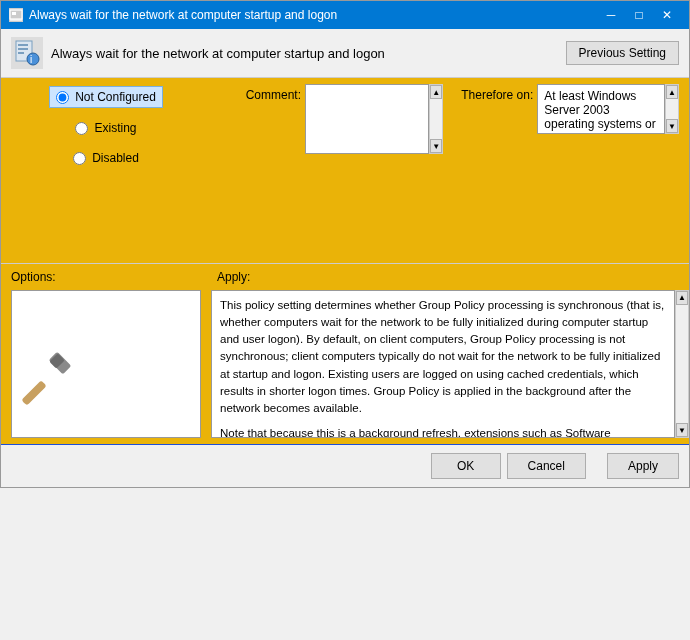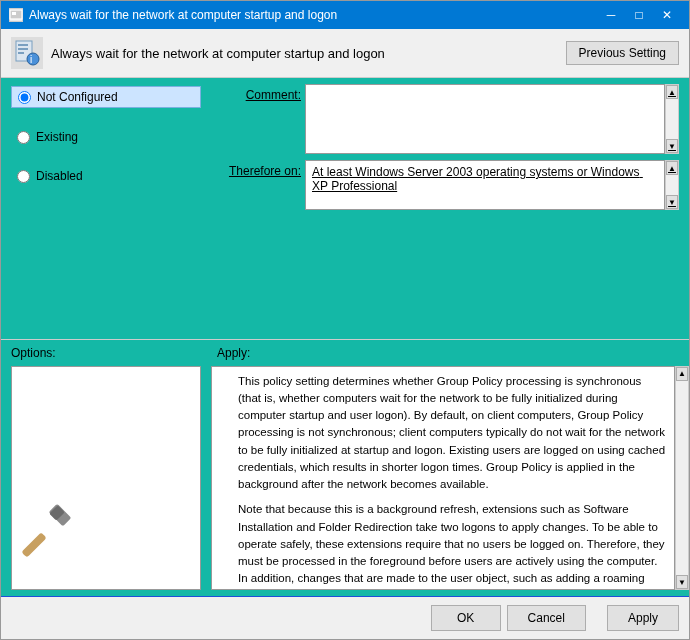--- a/index.html
+++ b/index.html
@@ -6,22 +6,22 @@
     body {
       font-family: 'Segoe UI', Tahoma, sans-serif;
       font-size: 12px;
       background: #f0f0f0;
       width: 690px;
       height: 640px;
       overflow: hidden;
     }
     .window {
       width: 690px;
-      height: 640px;
-      background: #14b8a6;
+      height: 488px;
+      background: #eab308;
       border: 1px solid #999;
       display: flex;
       flex-direction: column;
     }
     .title-bar {
       background: #0078d4;
       color: white;
       height: 28px;
       display: flex;
       align-items: center;
@@ -116,22 +116,23 @@
       width: 210px;
       flex-shrink: 0;
       padding: 8px 10px;
       display: flex;
       flex-direction: column;
     }
 
     .radio-group {
       display: flex;
       flex-direction: column;
-      gap: 19px;
+      gap: 10px;
       margin-bottom: 10px;
+      align-items: center;
     }
     .radio-item {
       display: flex;
       align-items: center;
       gap: 6px;
       cursor: pointer;
     }
     .radio-item input[type="radio"] {
       margin: 0;
       cursor: pointer;
@@ -141,23 +142,22 @@
       cursor: pointer;
     }
     .radio-item.selected .radio-label {
       font-weight: 400;
     }
 
     .right-panel {
       flex: 1;
       padding: 6px 10px 6px 0;
       display: flex;
-      flex-direction: column;
-      gap: 6px;
-      text-decoration: underline;
+      flex-direction: row;
+      gap: 0;
     }
 
     .field-row {
       display: flex;
       align-items: flex-start;
       gap: 4px;
     }
     .field-label {
       font-size: 12px;
       color: #000;
@@ -271,21 +271,20 @@
       border: 1px solid #999;
       background: white;
       padding: 6px 8px;
       font-size: 11.5px;
       line-height: 1.5;
       overflow: hidden;
       color: #000;
     }
     .help-text p {
       margin-bottom: 8px;
-      margin-left: 18px;
     }
 
     .footer {
       background: #f0f0f0;
       border-top: 1px solid #1d4ed8;
       padding: 8px 10px;
       display: flex;
       justify-content: flex-end;
       gap: 6px;
       flex-shrink: 0;

